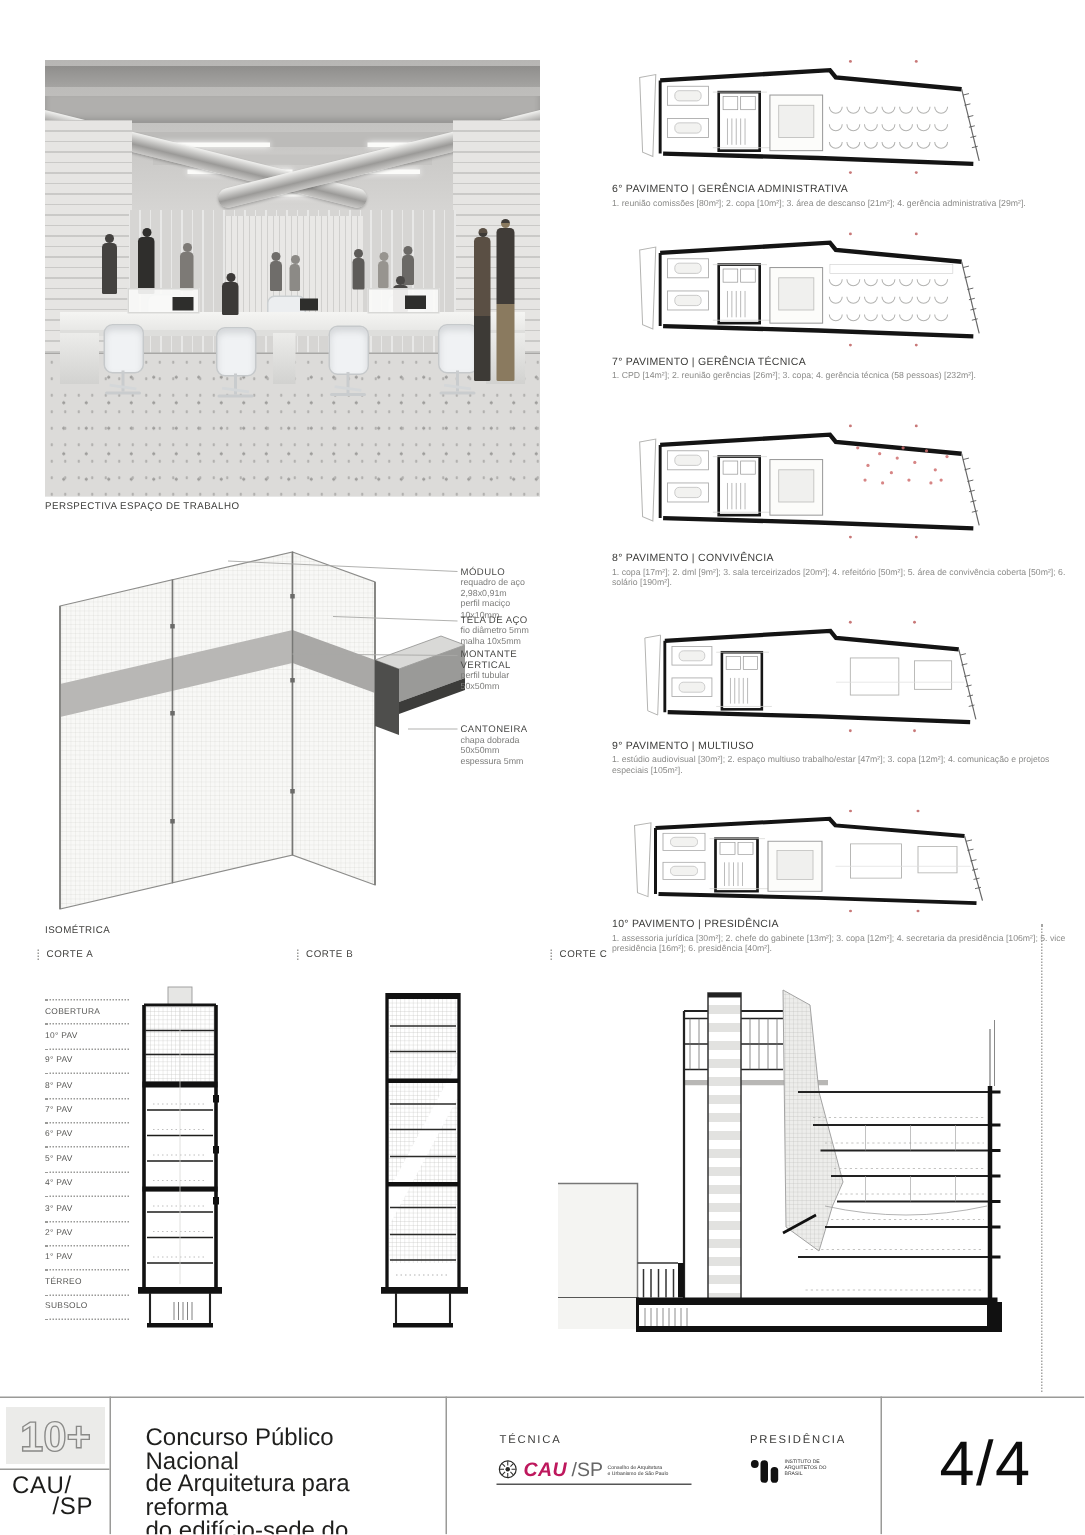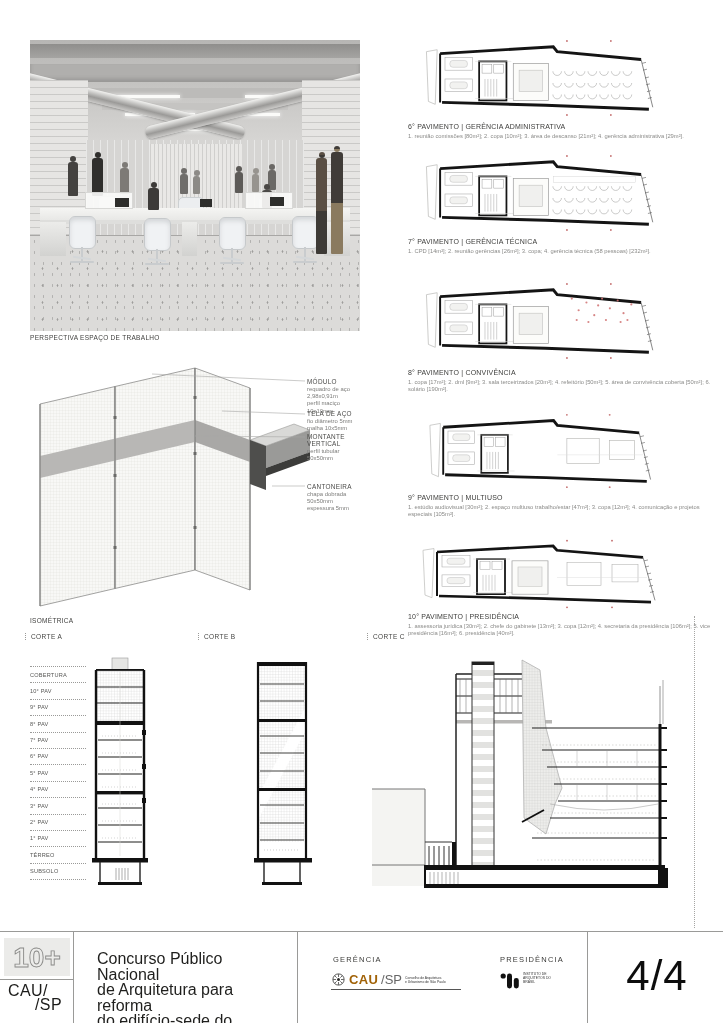--- a/index.html
+++ b/index.html
@@ -61,21 +61,21 @@
   .chair .feet{position:absolute;left:5px;top:45px;width:24px;height:2px;border-radius:2px;background:#c9ccce;}
   .chair .feet:before{content:"";position:absolute;left:3px;top:-4px;width:18px;height:2px;background:#d4d7d9;transform:rotate(8deg);}
 
   
   .f-line{position:absolute;background:#9a9a98;}
   .tile{background:#ebebe9;}
   .cauwm{font-size:16px;color:#1c1c1a;letter-spacing:.4px;line-height:13.5px;}
   .cauwm .r{display:block;text-align:right;padding-right:4px;}
   .f-title{font-size:16px;line-height:15.5px;color:#1f1f1d;}
   .f-label{font-size:7.5px;letter-spacing:1.2px;color:#3a3a38;}
-  .caubold{font-size:13px;font-weight:bold;color:#a16207;letter-spacing:.3px;}
+  .caubold{font-size:13px;font-weight:bold;color:#be185d;letter-spacing:.3px;font-style:italic;}
   .caulight{font-size:13px;color:#666;}
   .causub{font-size:3.4px;line-height:4px;color:#333;}
   .iabsub{font-size:3.4px;line-height:4px;color:#333;}
   .pagenum{font-size:42px;color:#0d0d0d;letter-spacing:1px;}
   .dotline{border-left:1px dotted #a5a5a3;width:0;}
 </style>
 </head>
 <body>
 
 <div class="sheet">
@@ -553,21 +553,21 @@
   <div class="f-line abs" style="left:0;top:979px;width:73px;height:1px;"></div>
   <div class="abs cauwm" style="left:8px;top:984px;width:58px;">
     <span>CAU/</span>
     <span class="r">/SP</span>
   </div>
 
   <div class="abs f-title pre" style="left:97px;top:951px;width:185px;">Concurso Público Nacional
 de Arquitetura para reforma
 do edifício-sede do CAU/SP</div>
 
-  <div class="abs f-label" style="left:333px;top:955px;">GERÊNCIA</div>
+  <div class="abs f-label" style="left:333px;top:955px;">TÉCNICA</div>
   <div class="abs" style="left:331px;top:972px;width:150px;">
     <div style="display:flex;align-items:center;gap:3px;">
       <svg width="15" height="15" viewBox="0 0 15 15">
         <circle cx="7.5" cy="7.5" r="5.6" fill="none" stroke="#2a2a28" stroke-width="0.8"></circle>
         <g stroke="#2a2a28" stroke-width="0.7">
           <path d="M7.5,2.2 V5"></path>
             <path d="M7.5,10 V12.8"></path>
             <path d="M2.2,7.5 H5"></path>
             <path d="M10,7.5 H12.8"></path>
           <path d="M3.8,3.8 L5.7,5.7"></path>

